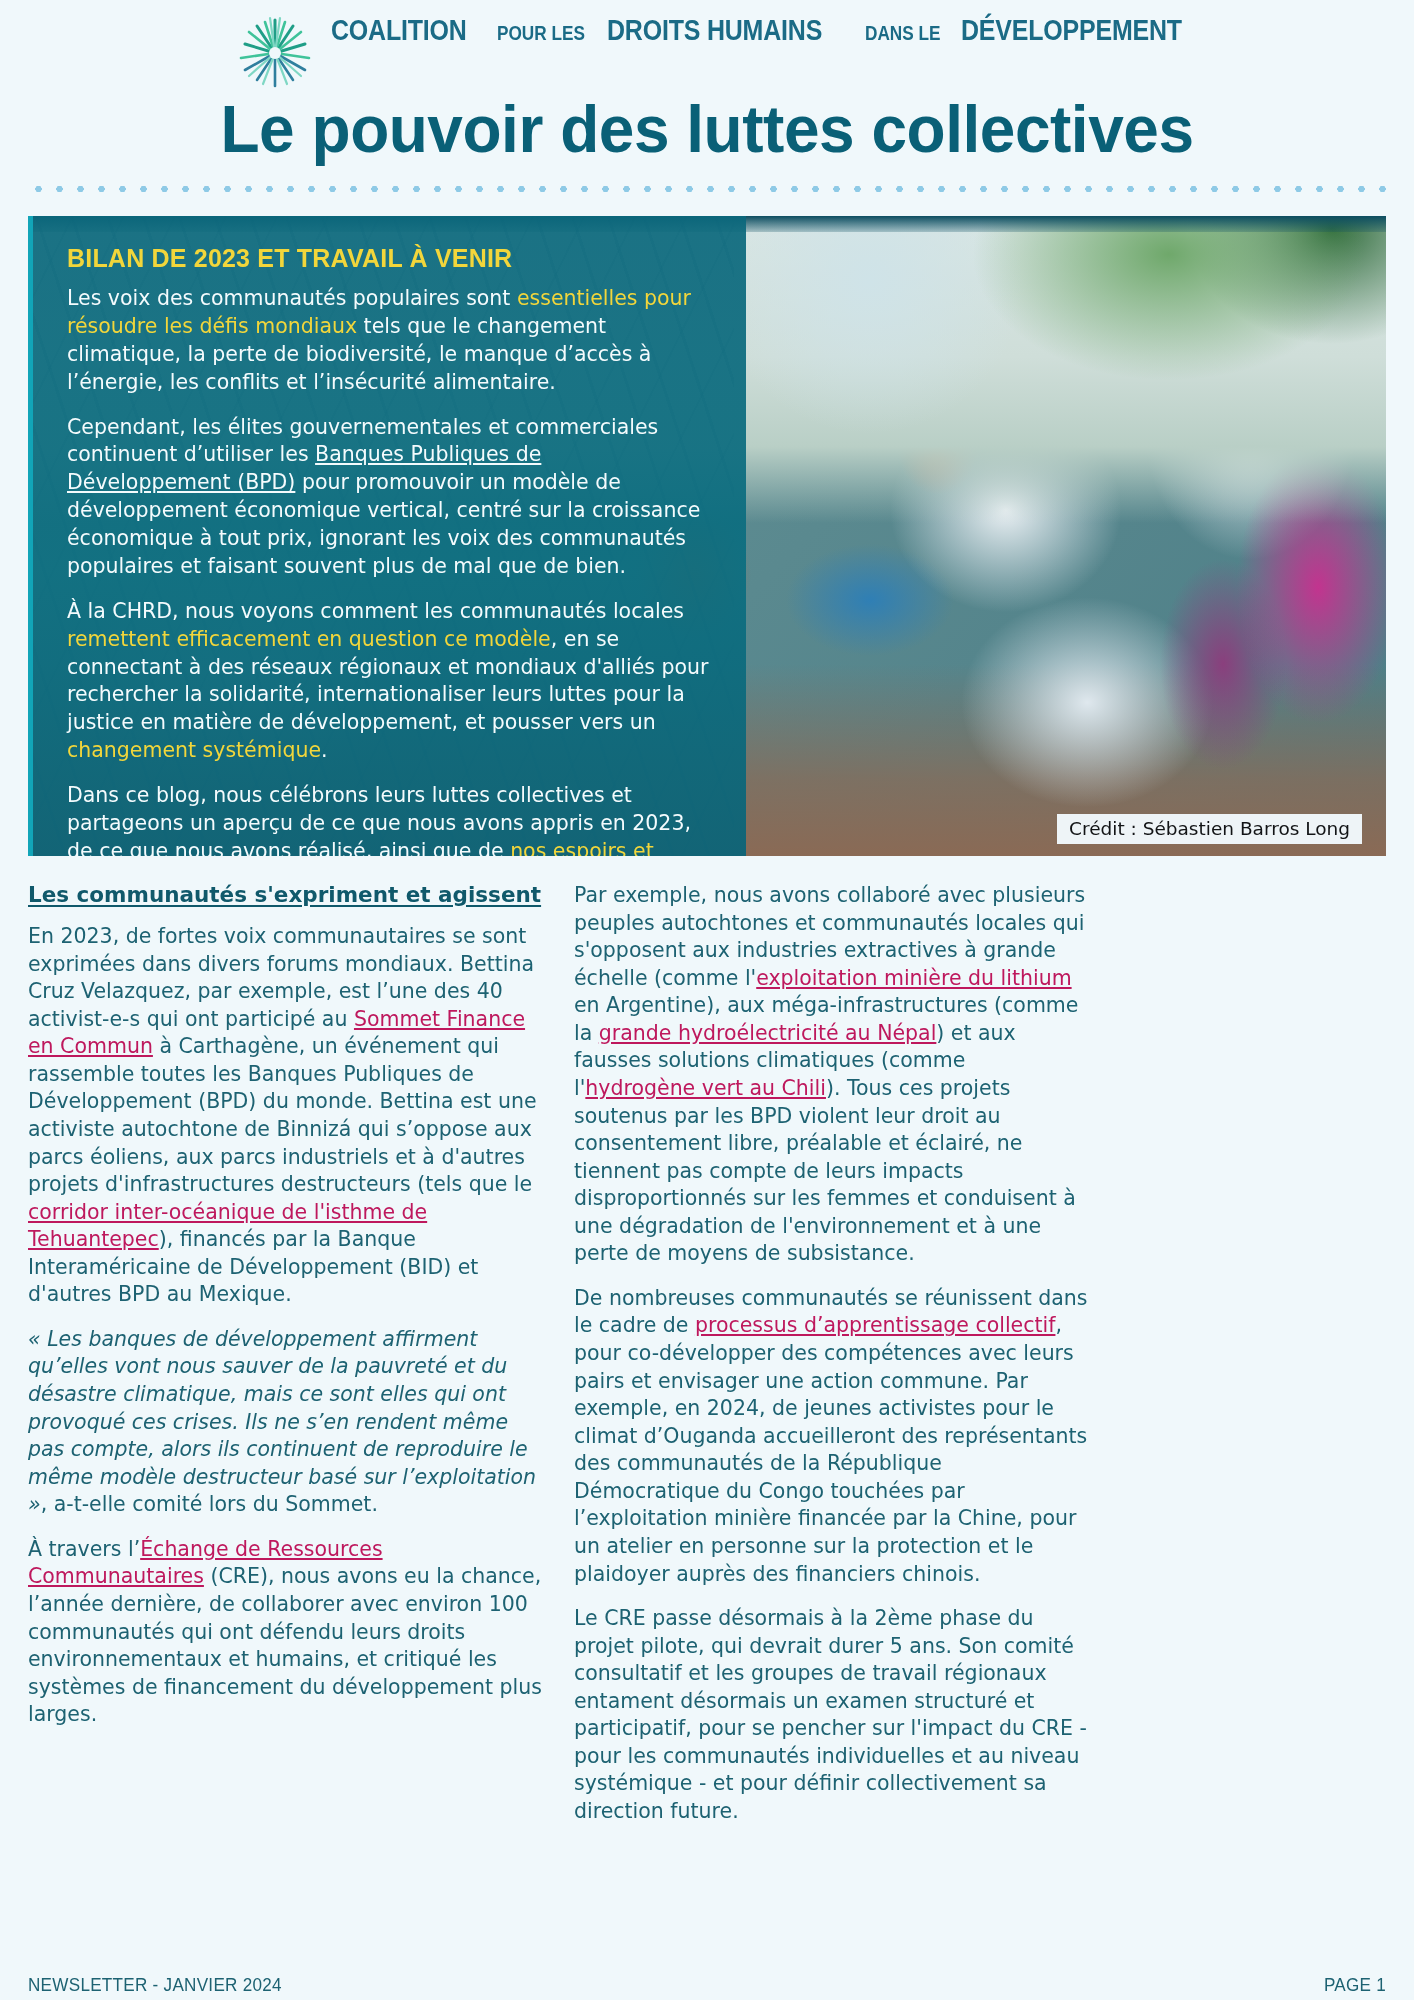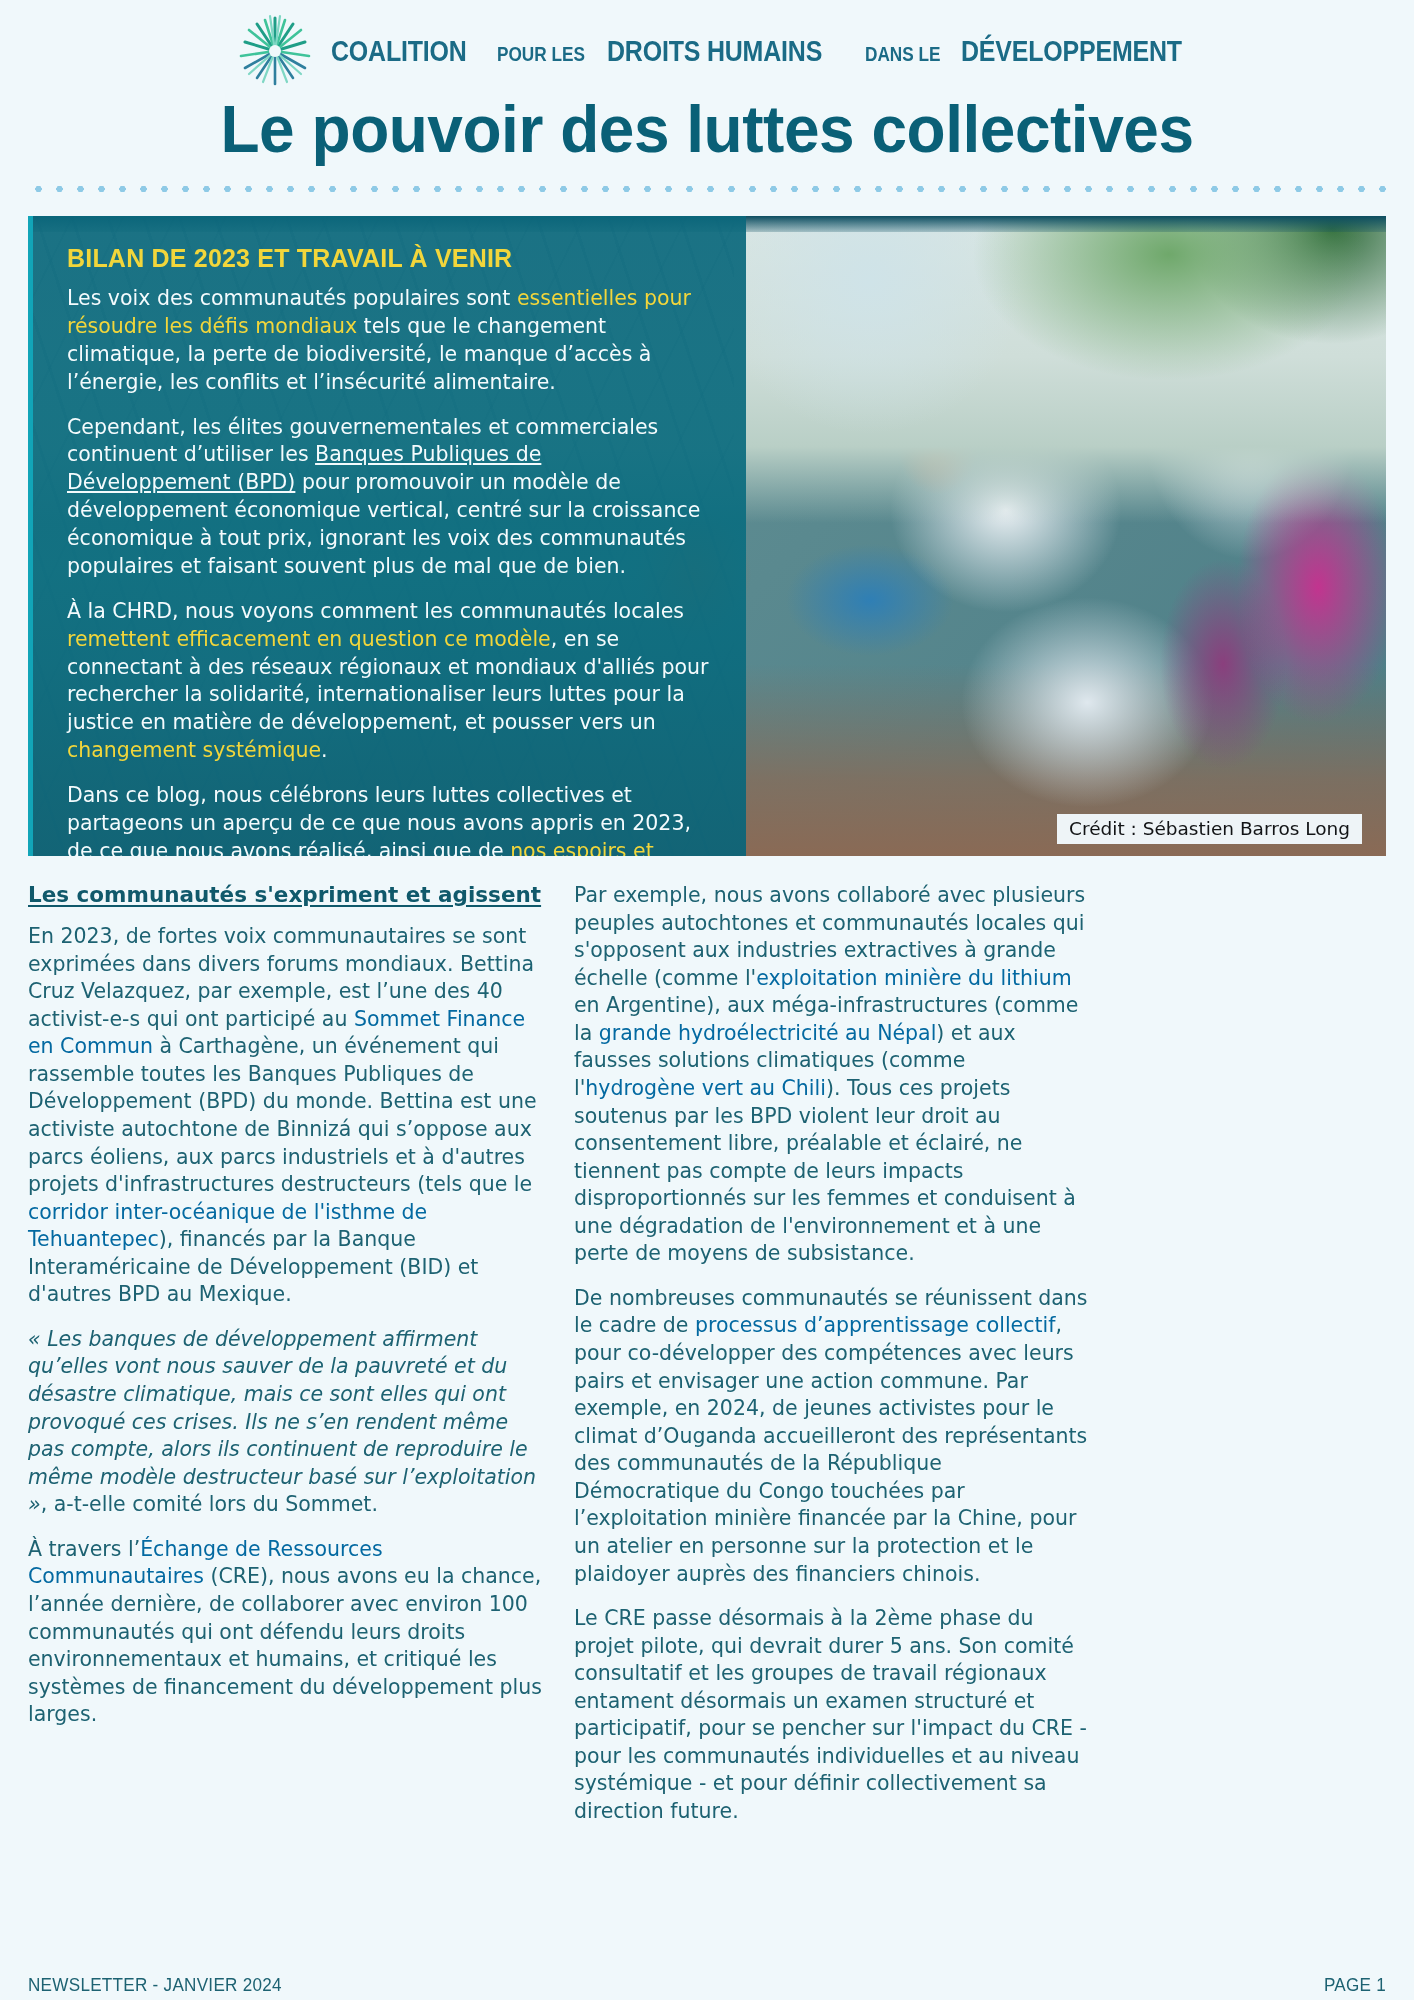--- a/index.html
+++ b/index.html
@@ -19,21 +19,20 @@
     background: #f0f8fb;
     padding: 0;
     position: relative;
     display: flex;
     flex-direction: column;
   }
 
   
   .logo-bar {
     display: flex;
-    align-items: center;
     justify-content: center;
     height: 88px;
     padding-top: 14px;
     gap: 14px;
     padding-left: 37px;
   }
   .logo-mark {
     width: 84px;
     height: 78px;
     flex: 0 0 84px;
@@ -220,21 +219,22 @@
     font-family: "DejaVu Sans", sans-serif;
     font-size: 20.5px;
     line-height: 1.345;
     color: #1d6272;
     margin-bottom: 17px;
   }
   .col p.quote {
     font-style: italic;
   }
   .col a, .col .ulink {
-    color: #0369a1;
+    color: #be185d;
+    text-decoration: underline;
     text-underline-offset: 2px;
   }
 
   
   .footer {
     position: absolute;
     left: 28px;
     right: 28px;
     bottom: 4px;
     display: flex;

